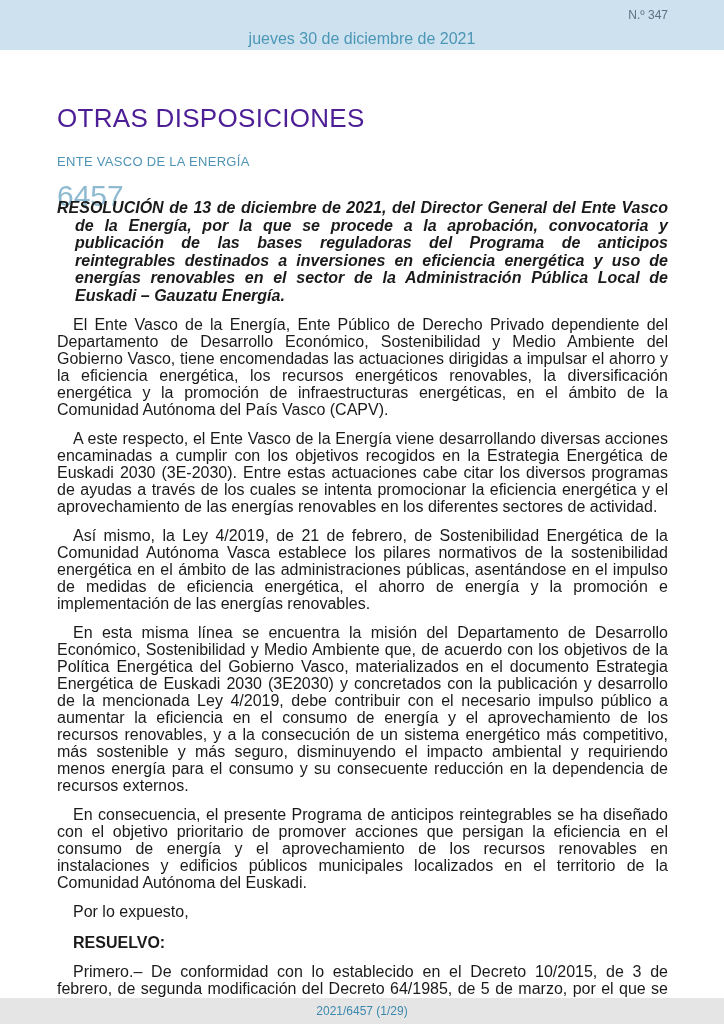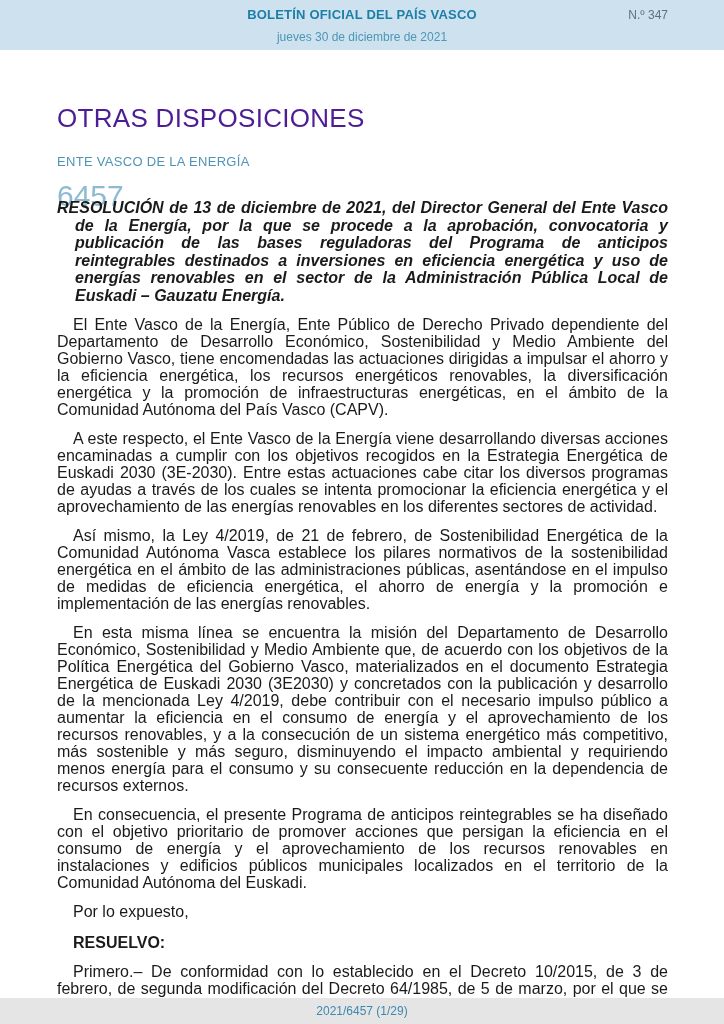--- a/index.html
+++ b/index.html
@@ -41,21 +41,21 @@
     right: 56px;
     font-size: 12px;
     color: #5b7381;
   }
   .bulletin-date {
     position: absolute;
     top: 30px;
     left: 0;
     width: 100%;
     text-align: center;
-    font-size: 12px;
+    font-size: 16px;
     color: #4c96b6;
   }
   
   .section-block {
     position: absolute;
     top: 103px;
     left: 57px;
     width: 611px;
   }
   .section-title {
@@ -119,21 +119,20 @@
     color: #3d89ae;
   }
 </style>
 </head>
 <body>
 
 <div class="page">
 
   <header class="boe-header">
     <div class="header-row1">
-      <span class="bulletin-title">BOLETÍN OFICIAL DEL PAÍS VASCO</span>
       <span class="issue-number">N.º 347</span>
     </div>
     <div class="bulletin-date">jueves 30 de diciembre de 2021</div>
   </header>
 
   <div class="section-block">
     <div class="section-title">OTRAS DISPOSICIONES</div>
     <div class="section-org">ENTE VASCO DE LA ENERGÍA</div>
     <div class="doc-number">6457</div>
   </div>

